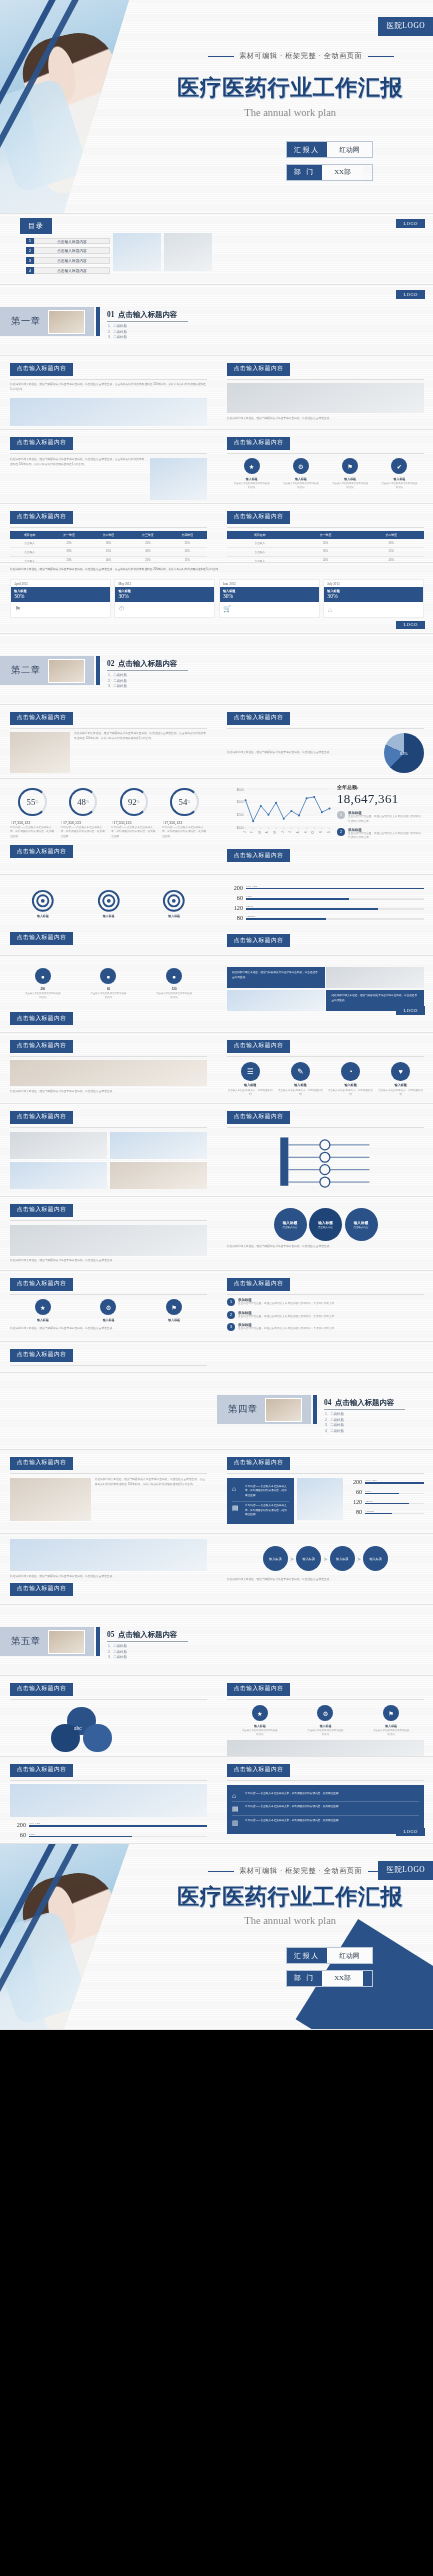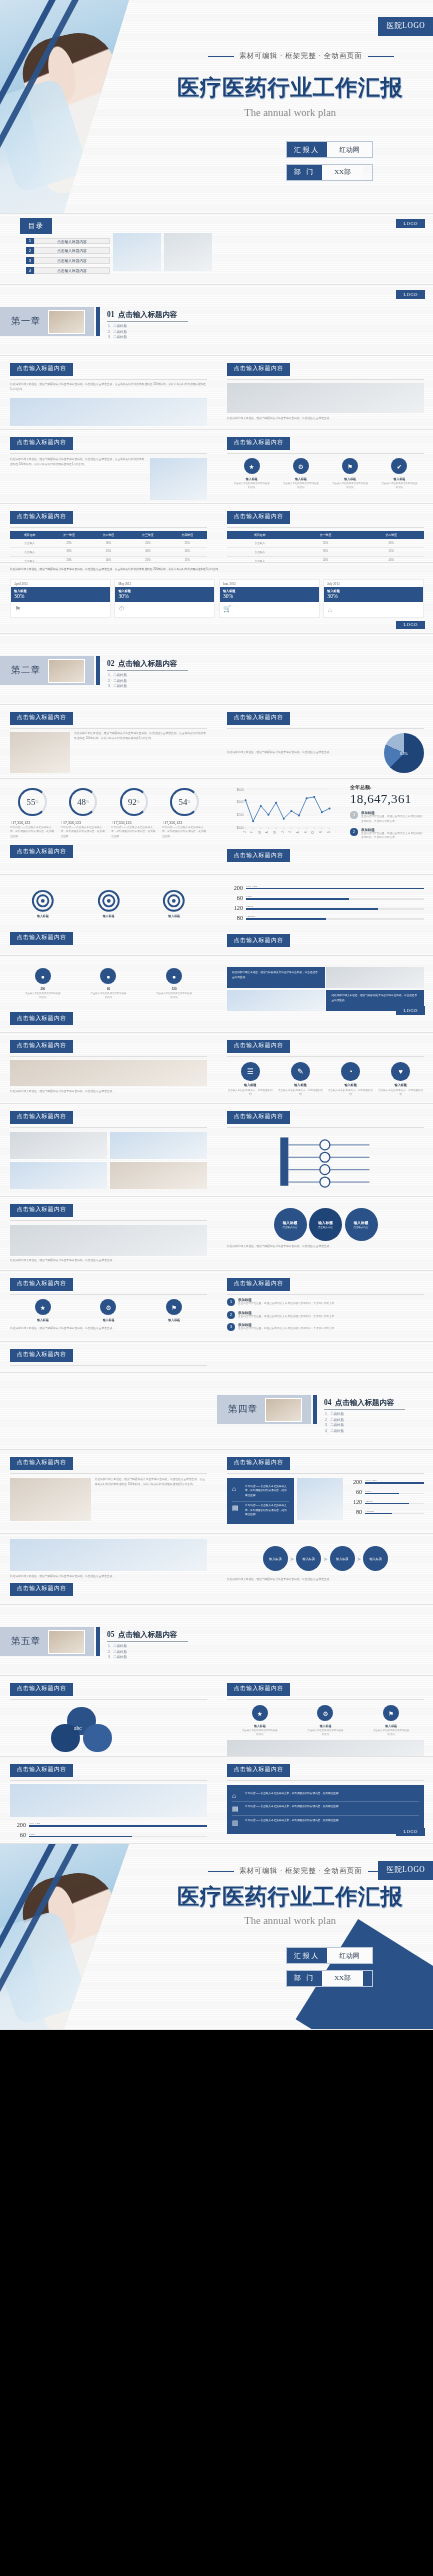--- a/index.html
+++ b/index.html
@@ -513,21 +513,21 @@
               <sup>%</sup>
             </div>
           <div class="ring-v">+17,356,123</div>
           <div class="ring-d">详写内容——点击输入本栏的具体文字，简明扼要的说明分项内容，此为概念图解</div>
         </div>
       </div>
       <div class="sec-tab" style="margin-top:6.2px;">点击输入标题内容</div>
     </div>
 
     <div class="half blk">
-      <div style="display:flex;gap:18px;">
+      <div style="display:flex;gap:5px;">
         <svg width="105" height="60" viewBox="0 0 170 96">
           <g id="chart-grid">
               <line x1="30" x2="166" y1="70" y2="70" stroke="#e2e2e2" stroke-width=".5"></line>
               <line x1="30" x2="166" y1="49.333333333333336" y2="49.333333333333336" stroke="#e2e2e2" stroke-width=".5"></line>
               <line x1="30" x2="166" y1="28.66666666666667" y2="28.66666666666667" stroke="#e2e2e2" stroke-width=".5"></line>
               <line x1="30" x2="166" y1="8" y2="8" stroke="#e2e2e2" stroke-width=".5"></line>
             </g>
           <g id="chart-yticks">
               <text x="27" y="72" text-anchor="end" class="axis-lbl">$0.00</text>
               <text x="27" y="51.333333333333336" text-anchor="end" class="axis-lbl">$2.00</text>

